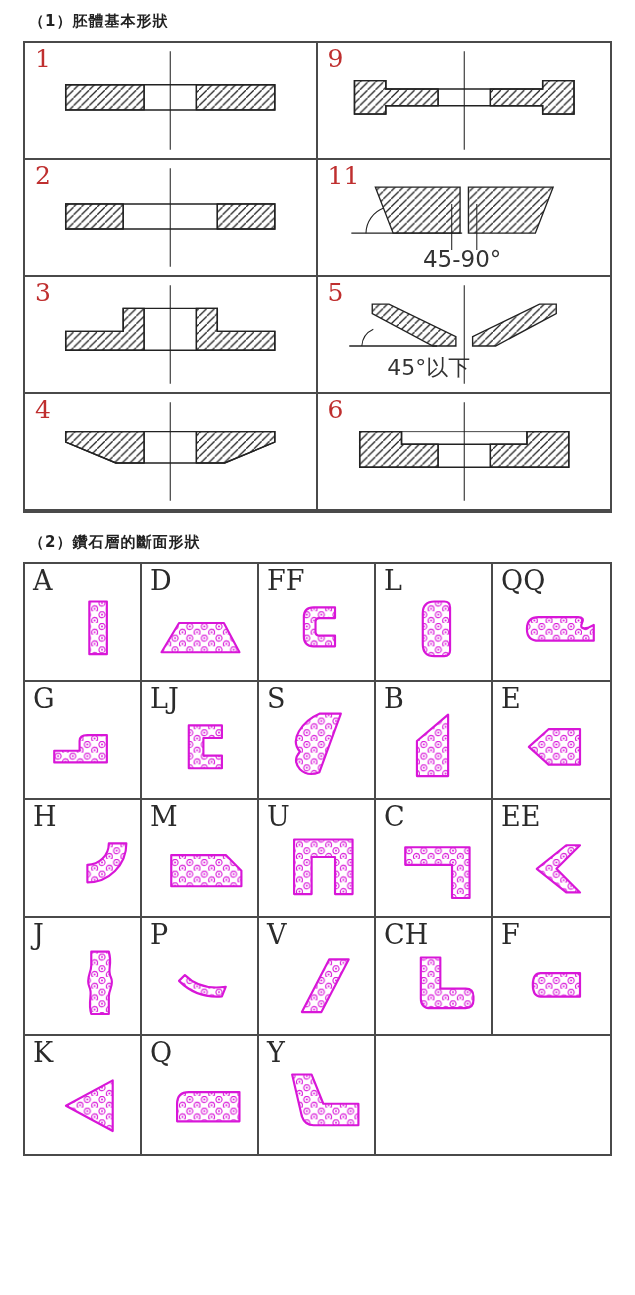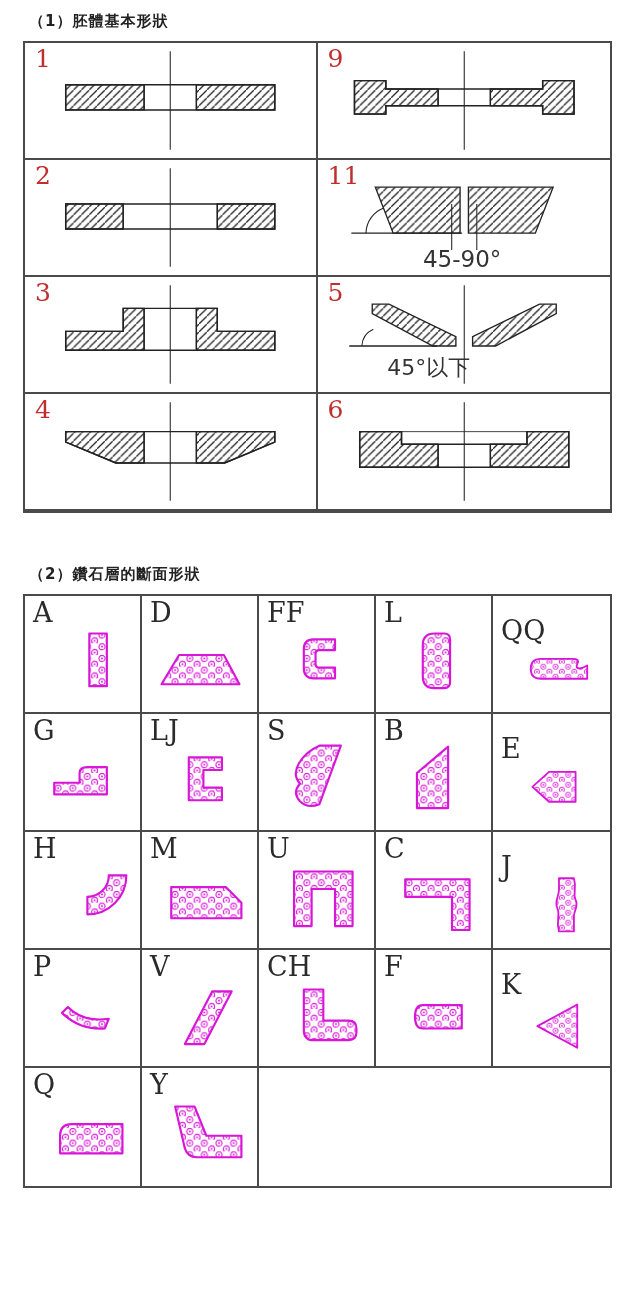--- a/index.html
+++ b/index.html
@@ -7,25 +7,25 @@
   .page{padding:8px 0 2px 23px;}
   .sec-title{font-size:15px;font-weight:bold;color:#222;margin:4px 0 10px 6px;
     font-family:"DejaVu Sans",sans-serif;letter-spacing:1px;}
   .grid1{display:grid;grid-template-columns:1fr 1fr;grid-auto-rows:117px;
     border:2px solid #4a4a4a;width:589px;box-sizing:border-box;background:#fff;}
   .cell1{position:relative;border-right:2px solid #4a4a4a;border-bottom:2px solid #4a4a4a;box-sizing:border-box;}
   .cell1:nth-child(2n){border-right:none;}
   .cell1:nth-child(n+9){border-bottom:none;}
   .num{position:absolute;top:0;left:10px;font:25px "DejaVu Serif",serif;color:#bf2f2f;line-height:1.25;z-index:2;}
   svg.draw{position:absolute;left:0;top:0;width:100%;height:100%;}
-  .title2{margin-top:52px;}
+  .title2{margin-top:20px;}
   .grid2{display:grid;grid-template-columns:repeat(5,1fr);grid-auto-rows:118px;
     border:2px solid #4a4a4a;width:589px;box-sizing:border-box;background:#fff;}
   .cell2{position:relative;border-right:2px solid #4a4a4a;border-bottom:2px solid #4a4a4a;box-sizing:border-box;}
-  .cell2:nth-child(5n){border-right:none;margin-top:18px;}
+  .cell2:nth-child(5n){border-right:none;}
   .cell2:nth-child(n+21){border-bottom:none;}
   .letter{position:absolute;top:1px;left:8px;font:27px "DejaVu Serif",serif;color:#2b2b2b;line-height:1.15;z-index:2;}
   .defs-holder{position:absolute;width:0;height:0;overflow:hidden;}
 </style>
 </head>
 <body>
 
 <svg class="defs-holder" aria-hidden="true">
   <defs>
     <pattern id="hatchpat" patternUnits="userSpaceOnUse" width="7.5" height="7.5">
@@ -215,20 +215,26 @@
           <path d="M36,96 L36,40 L96,40 L96,96 L78,96 L78,58 L54,58 L54,96 Z" fill="url(#dotpat)" stroke="#d816d8" stroke-width="2.2" stroke-linejoin="round"></path>
         </svg>
       </div>
       <div class="cell2">
         <span class="letter">C</span>
         <svg viewBox="0 0 118 118" class="draw">
           <path d="M30,48 L96,48 L96,100 L78,100 L78,66 L30,66 Z" fill="url(#dotpat)" stroke="#d816d8" stroke-width="2.2" stroke-linejoin="round"></path>
         </svg>
       </div>
       <div class="cell2">
+        <span class="letter">EE</span>
+        <svg viewBox="0 0 118 118" class="draw">
+          <path d="M44,70 L74,46 L88,46 L64,70 L88,94 L74,94 Z" fill="url(#dotpat)" stroke="#d816d8" stroke-width="2.2" stroke-linejoin="round"></path>
+        </svg>
+      </div>
+      <div class="cell2">
         <span class="letter">J</span>
         <svg viewBox="0 0 118 118" class="draw">
           <path d="M68,34 L86,34 C90,48 84,52 88,60 C92,68 86,72 86,80 L86,98 L68,98 C64,84 70,78 66,70 C62,62 68,56 68,48 Z" fill="url(#dotpat)" stroke="#d816d8" stroke-width="2.2" stroke-linejoin="round"></path>
         </svg>
       </div>
       <div class="cell2">
         <span class="letter">P</span>
         <svg viewBox="0 0 118 118" class="draw">
           <path d="M44,58 Q60,74 86,70 L82,80 Q56,82 38,64 Z" fill="url(#dotpat)" stroke="#d816d8" stroke-width="2.2" stroke-linejoin="round"></path>
         </svg>

